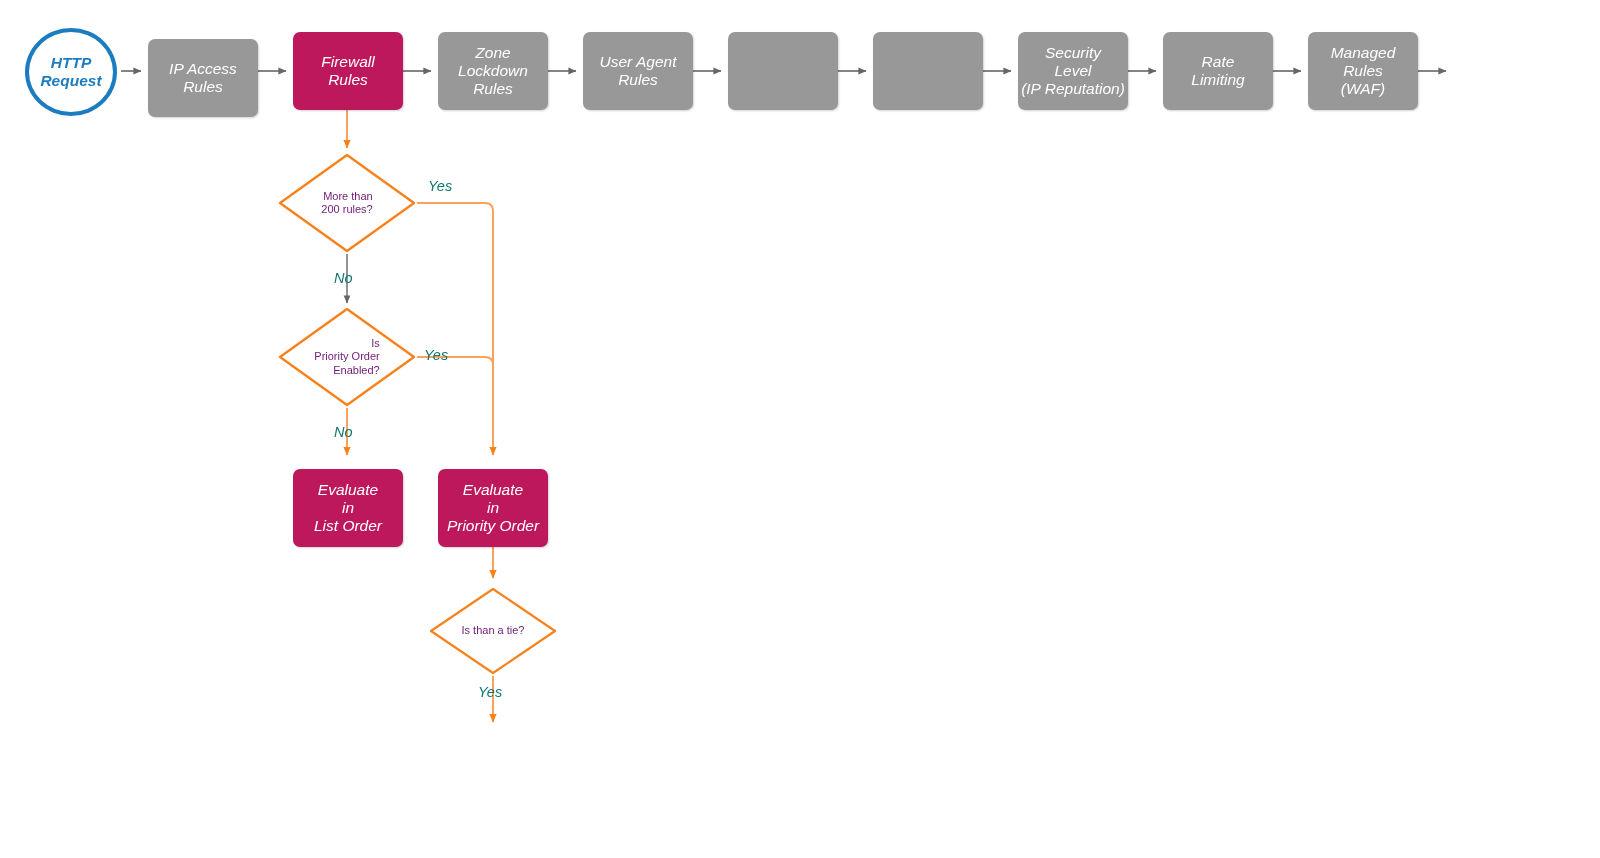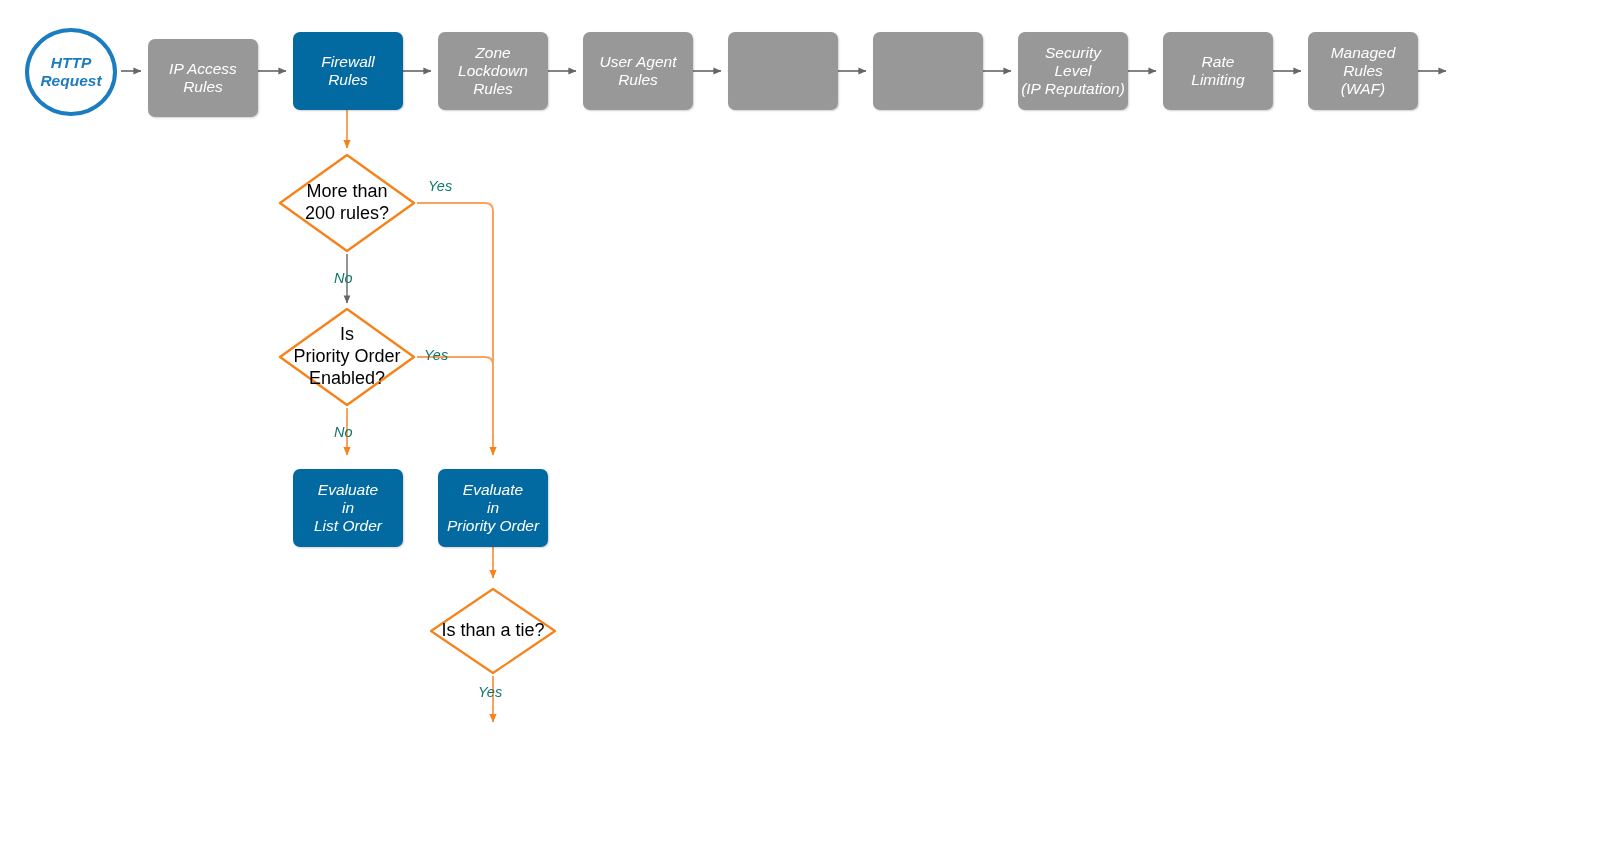--- a/index.html
+++ b/index.html
@@ -38,21 +38,21 @@
   }
   
   .box {
     border-radius: 7px;
     font-style: italic;
     font-size: 15.5px;
     color: #ffffff;
     box-shadow: 1px 1px 2px rgba(0,0,0,0.18);
   }
   .box.gray   { background: #989898; }
-  .box.orange { background: #0369a1; }
+  .box.orange { background: #be185d; }
 
   
   .circle {
     border-radius: 50%;
     font-style: italic;
     font-weight: bold;
     font-size: 15.5px;
   }
   .circle.outline {
     background: #ffffff;
@@ -70,24 +70,25 @@
   }
   .diamond .dia-shape {
     position: absolute;
     left: 0; top: 0;
     width: 100%;
     height: 100%;
   }
   .diamond .dia-label {
     position: relative;
     z-index: 2;
-    font-size: 18px;
-    color: #000000;
+    font-size: 11px;
+    color: #701a75;
     line-height: 1.22;
     font-style: normal;
+    text-align: right;
   }
 
   
   .edge-label {
     position: absolute;
     font-family: "Liberation Sans", sans-serif;
     font-size: 14.5px;
     font-style: italic;
     color: #0f766e;
     white-space: nowrap;

